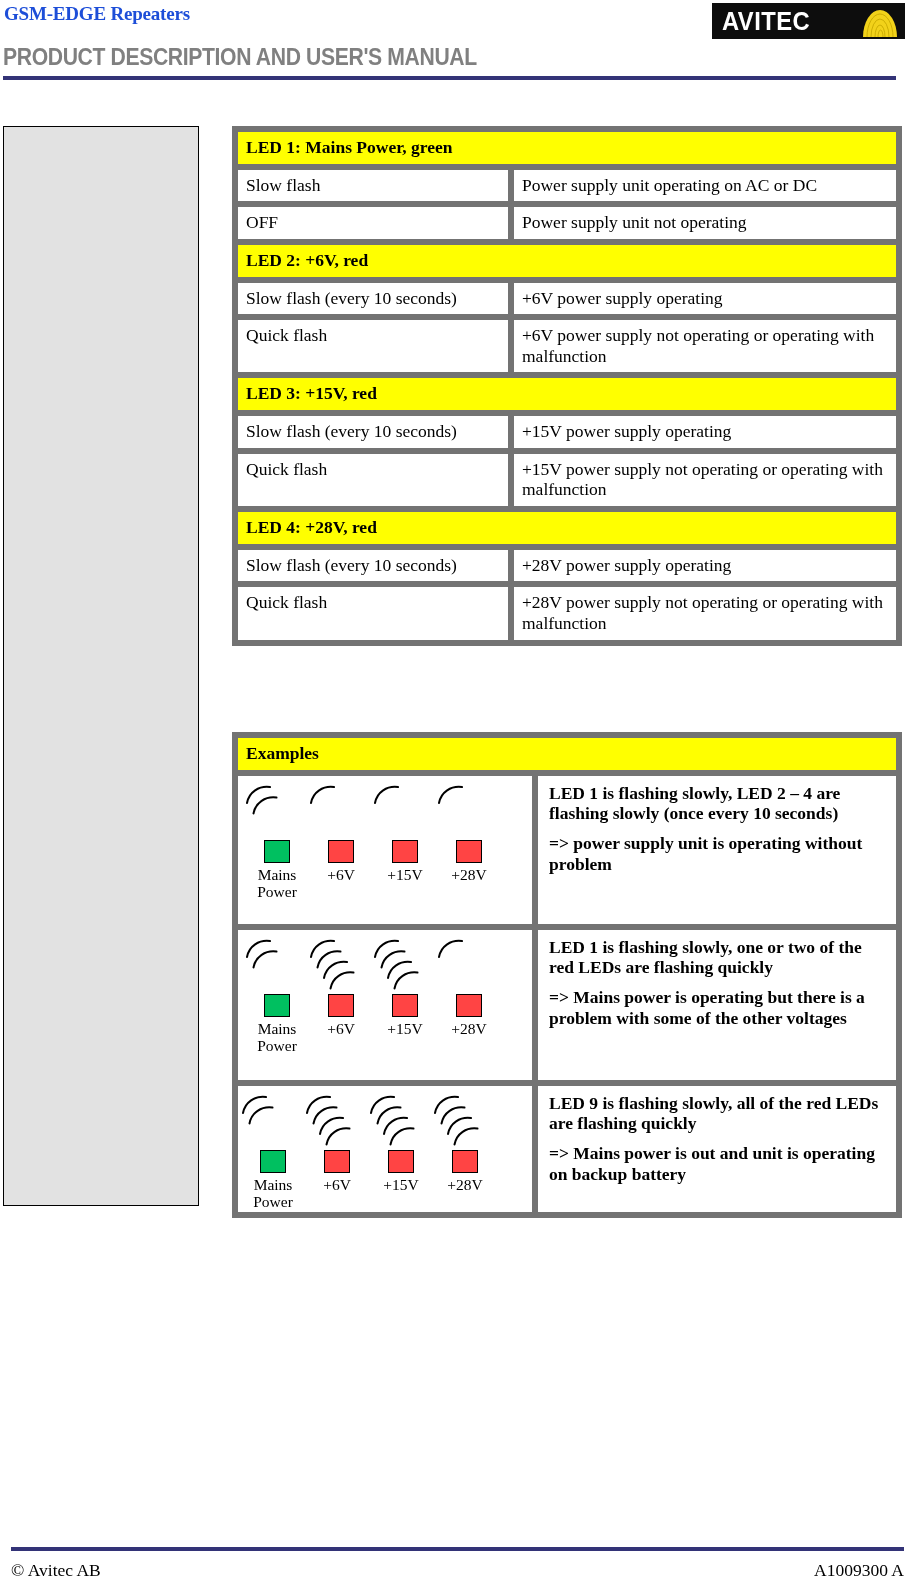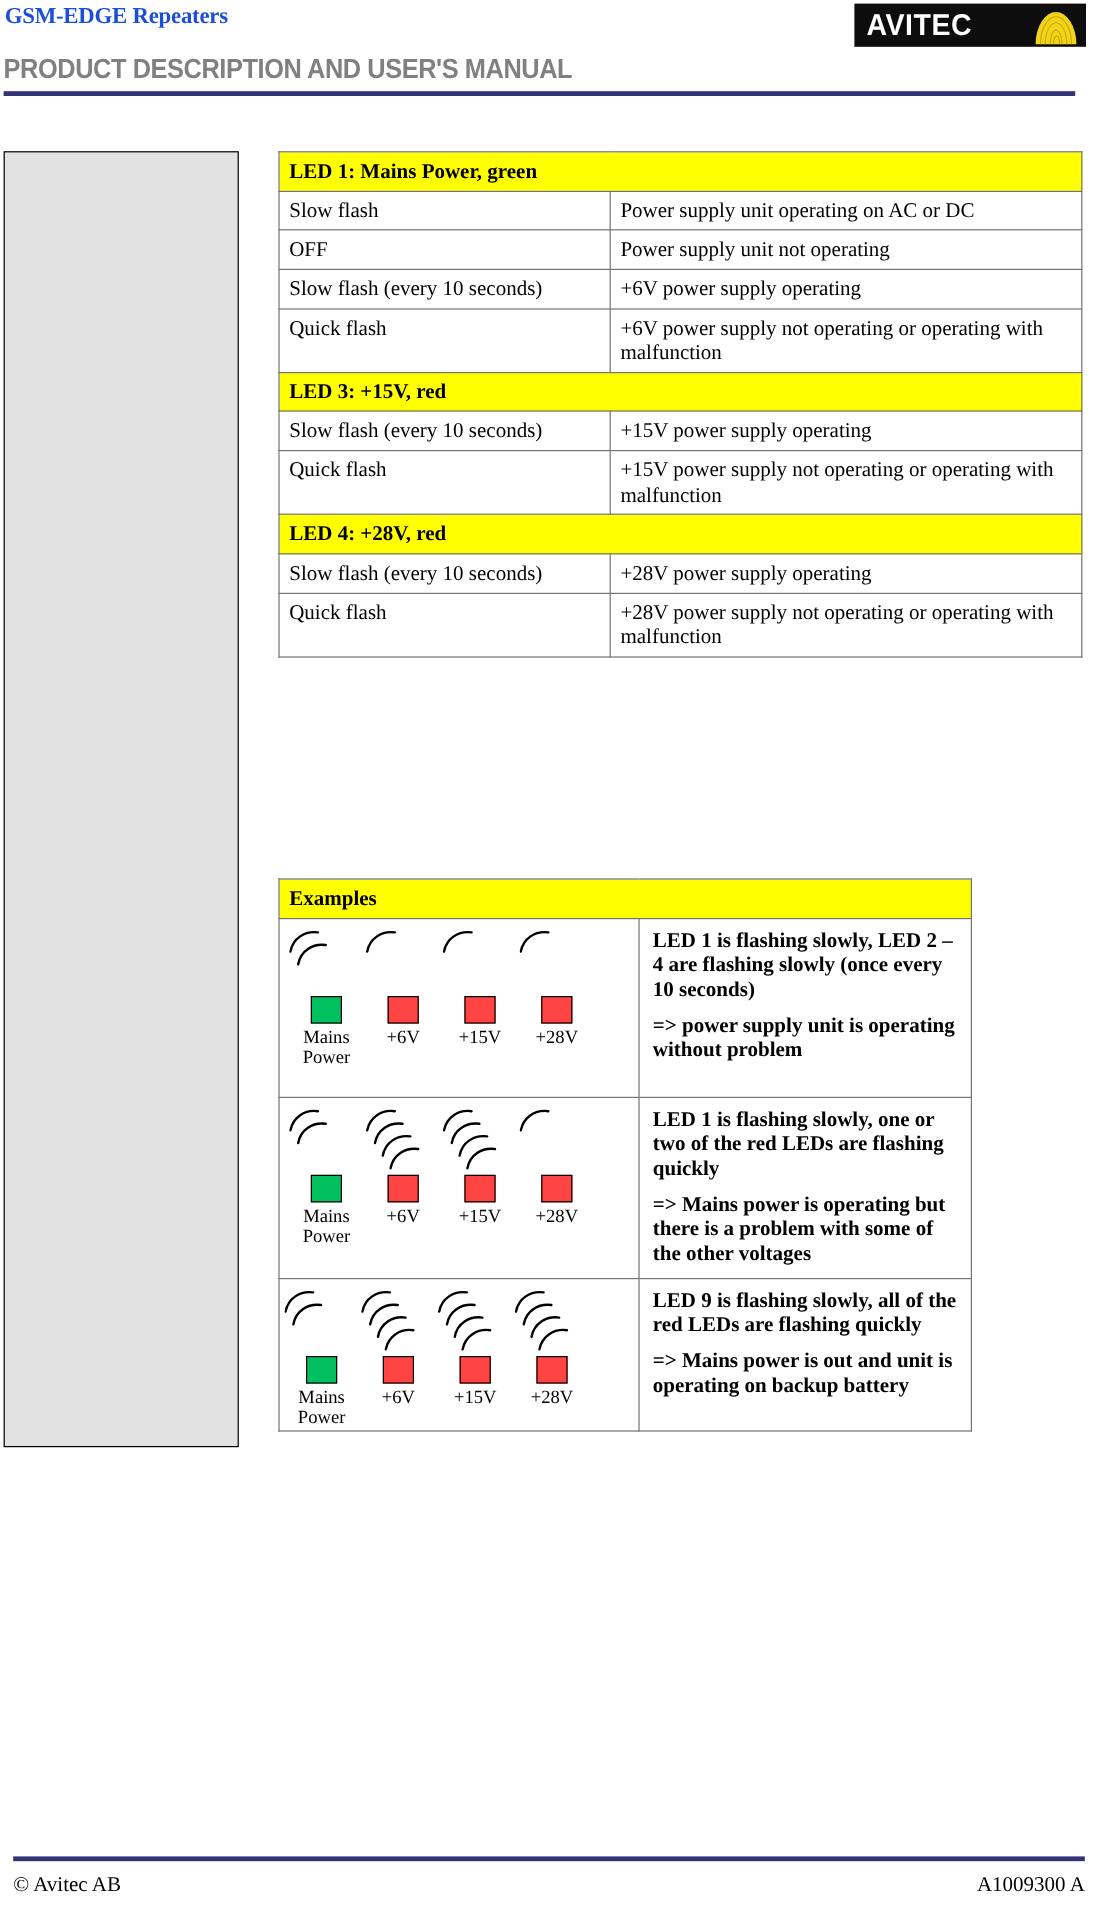--- a/index.html
+++ b/index.html
@@ -89,37 +89,37 @@
     box-sizing: border-box;
   }
 
   
   .doc-table {
     position: absolute;
     border-collapse: collapse;
     table-layout: fixed;
   }
   .doc-table td {
-    border: 1px solid #737373;
+    border: 6px solid #737373;
     padding: 5px 8px 6px 8px;
     font-family: "Liberation Serif", serif;
     font-size: 17.5px;
     line-height: 1.18;
     vertical-align: top;
   }
   .hdr-cell {
     background: #ffff00;
     font-weight: bold;
     font-size: 17.5px;
   }
 
   #led-table { left: 232px; top: 126px; width: 670px; }
   #led-table .col-a { width: 276px; }
 
-  #ex-table { left: 232px; top: 732px; width: 578px; }
+  #ex-table { left: 232px; top: 732px; width: 670px; }
   #ex-table .ex-diagram-cell { width: 300px; padding: 0; }
   #ex-table .ex-text-cell { padding: 7px 9px 8px 11px; font-weight: bold; }
   .ex-text-cell p { margin: 0 0 9px 0; }
   .ex-text-cell p:last-child { margin-bottom: 0; }
 
   
   .led-diagram {
     position: relative;
     width: 300px;
   }
@@ -208,20 +208,23 @@
       </tr>
       <tr>
         <td>Slow flash</td>
         <td>Power supply unit operating on AC or DC</td>
       </tr>
       <tr>
         <td>OFF</td>
         <td>Power supply unit not operating</td>
       </tr>
       <tr>
+        <td class="hdr-cell" colspan="2">LED 2: +6V, red</td>
+      </tr>
+      <tr>
         <td>Slow flash (every 10 seconds)</td>
         <td>+6V power supply operating</td>
       </tr>
       <tr>
         <td>Quick flash</td>
         <td>+6V power supply not operating or operating with malfunction</td>
       </tr>
       <tr>
         <td class="hdr-cell" colspan="2">LED 3: +15V, red</td>
       </tr>

